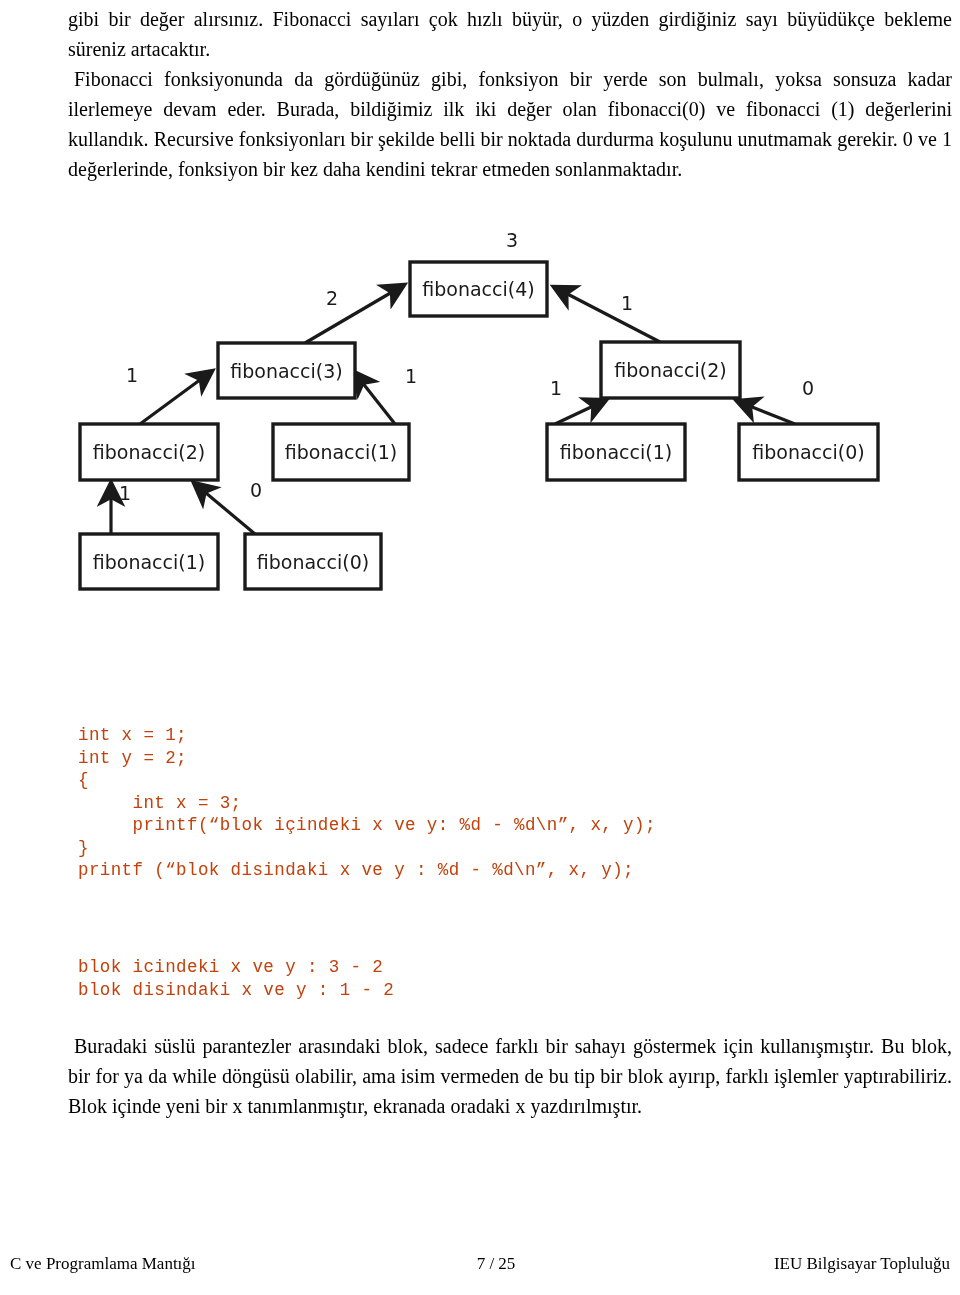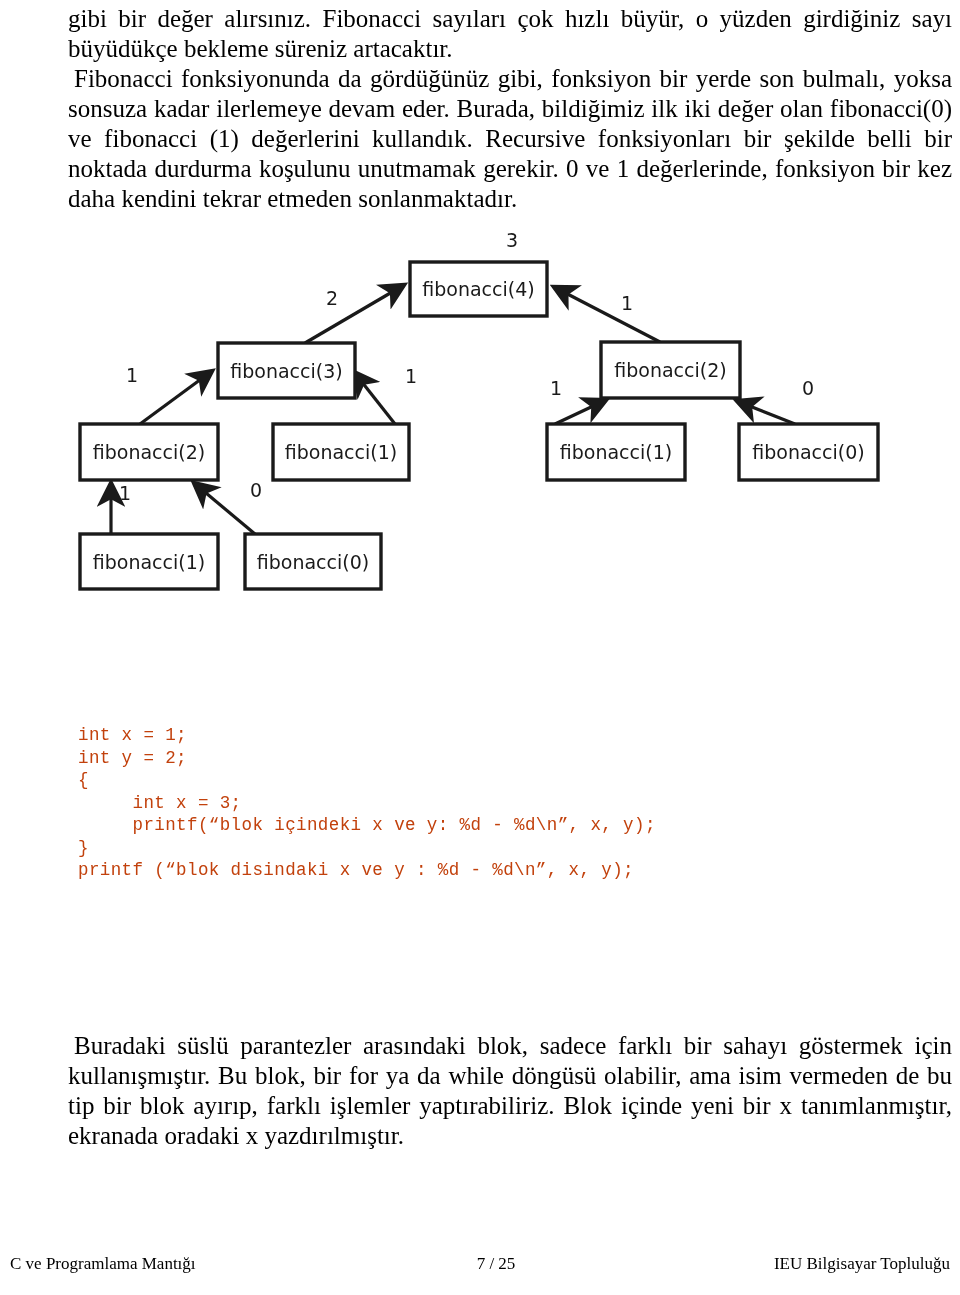--- a/index.html
+++ b/index.html
@@ -21,21 +21,21 @@
     left: 0; top: 0;
     width: 960px;
     height: 1295px;
   }
 
   
   .para {
     position: absolute;
     left: 68px;
     width: 884px;
-    font-size: 25px;
+    font-size: 20px;
     line-height: 30px;
     text-align: justify;
     text-justify: inter-word;
     -webkit-hyphens: none;
     hyphens: none;
   }
   .para.first-indent { text-indent: 6px; }
 
   .para b { font-weight: bold; }
 
@@ -175,20 +175,22 @@
 
   <div class="code" style="top:724px;">int x = 1;
 int y = 2;
 {
      int x = 3;
      printf(“blok içindeki x ve y: %d - %d\n”, x, y);
 }
 printf (“blok disindaki x ve y : %d - %d\n”, x, y);</div>
 
 
+  <div class="code" style="top:956px;">blok icindeki x ve y : 3 - 2
+blok disindaki x ve y : 1 - 2</div>
 
   <div class="para first-indent" style="top:1031px;">Buradaki süslü parantezler arasındaki blok, sadece farklı bir sahayı göstermek için kullanışmıştır. Bu blok, bir for ya da while döngüsü olabilir, ama isim vermeden de bu tip bir blok ayırıp, farklı işlemler yaptırabiliriz. Blok içinde yeni bir x tanımlanmıştır, ekranada oradaki x yazdırılmıştır.</div>
 
   <div class="footer">
     <span class="footer-left">C ve Programlama Mantığı</span>
     <span class="footer-center">7 / 25</span>
     <span class="footer-right">IEU Bilgisayar Topluluğu</span>
   </div>
 
 </div>

